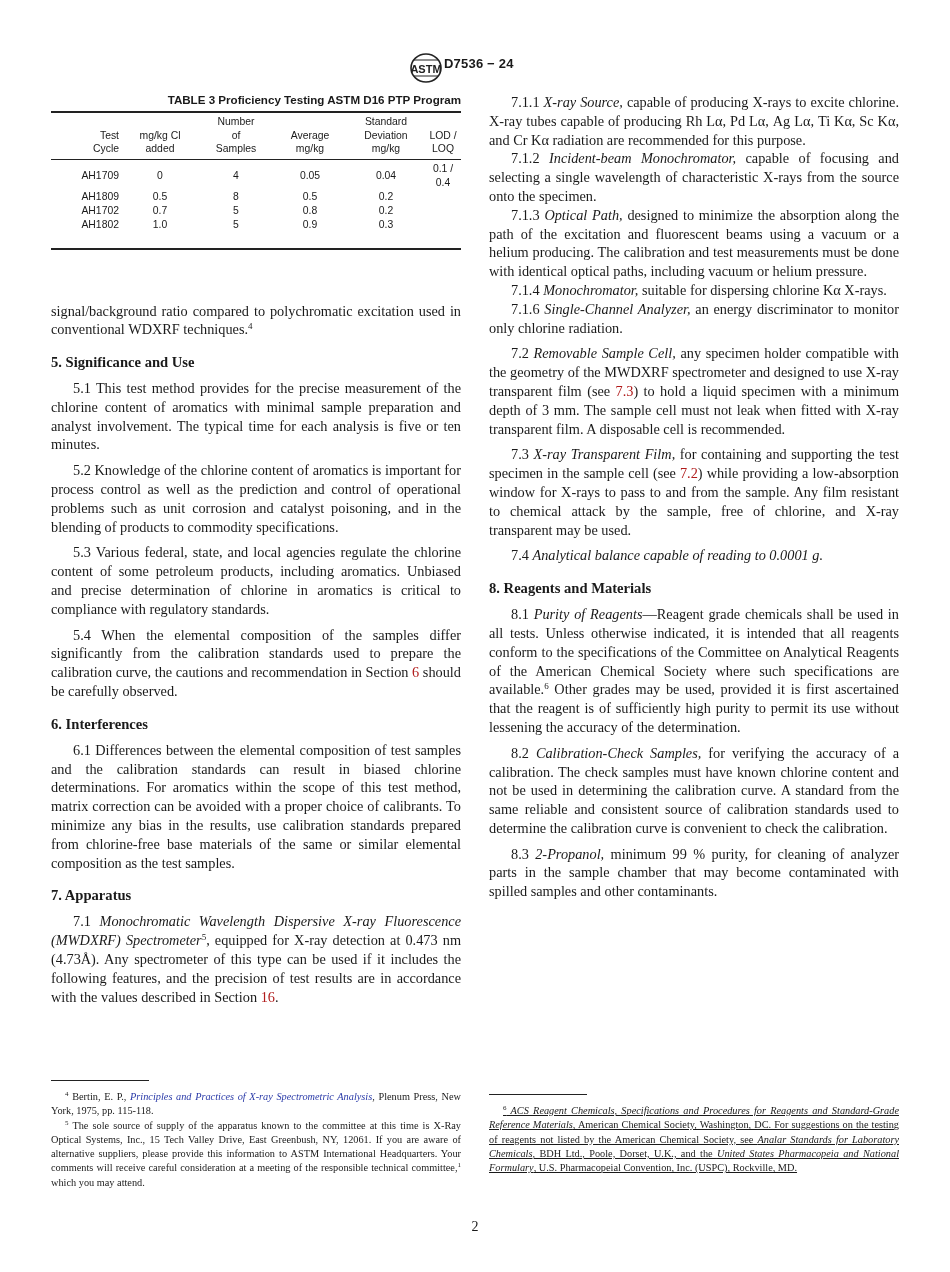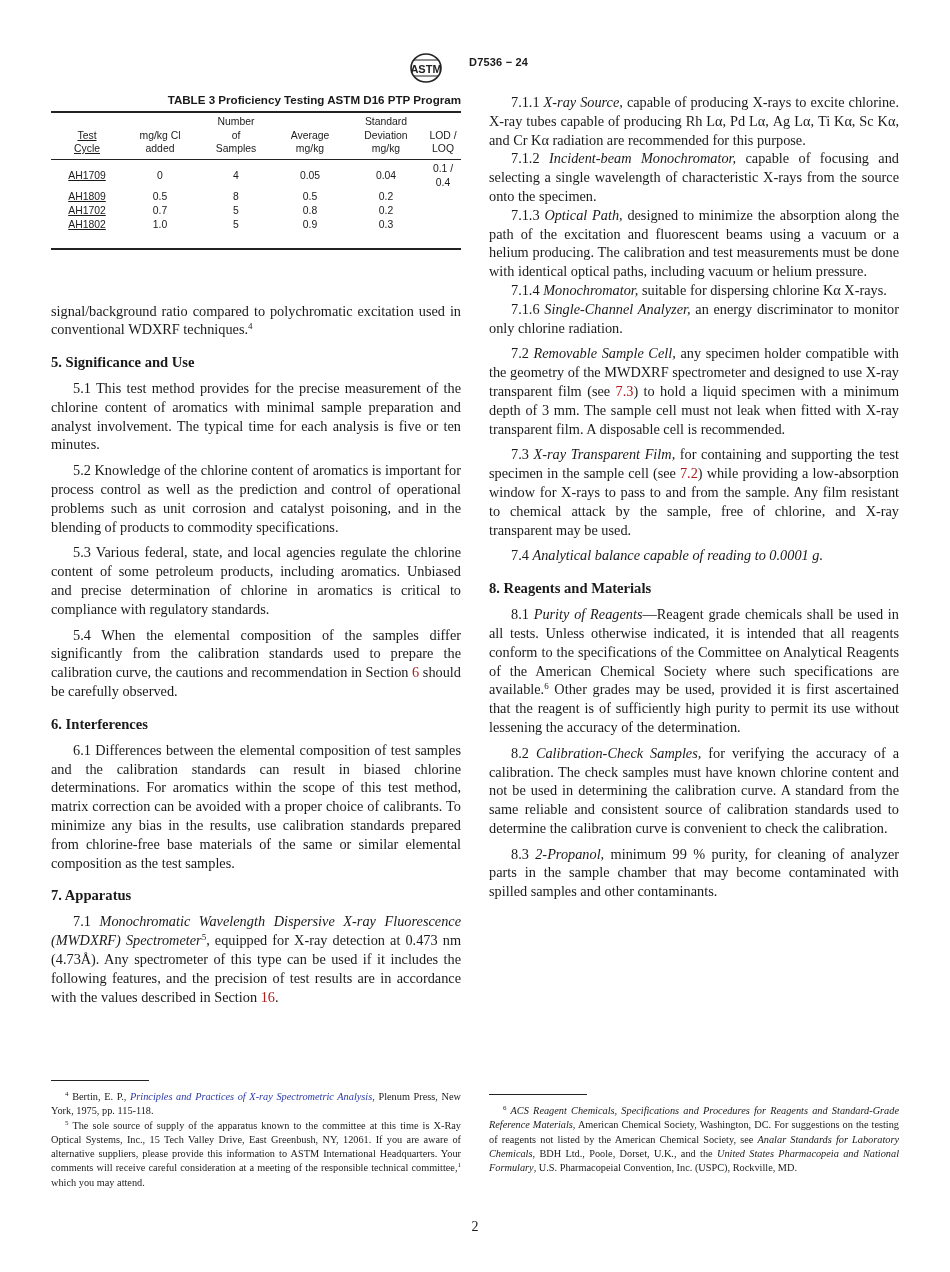--- a/index.html
+++ b/index.html
@@ -1,29 +1,29 @@
 <!DOCTYPE html>
 <html><head>
   <meta charset="utf-8">
   <style>
     html, body { margin: 0; padding: 0; background: #ffffff; }
     body { width: 950px; height: 1272px; position: relative; overflow: hidden; color: #1a1a1a; font-family: "Liberation Serif", serif; }
     .header { position: absolute; top: 52px; left: 0; width: 950px; height: 34px; }
     .logo { position: absolute; left: 408px; top: 0px; width: 36px; height: 32px; }
-    .doc-id { position: absolute; left: 469px; top: 4px; font-family: "Liberation Sans", sans-serif; font-weight: bold; font-size: 11px; letter-spacing: 0.2px; }
+    .doc-id { position: absolute; left: 444px; top: 4px; font-family: "Liberation Sans", sans-serif; font-weight: bold; font-size: 13px; letter-spacing: 0.2px; }
     .col { position: absolute; width: 410px; }
     .col-left { left: 51px; top: 93px; }
     .col-right { left: 489px; top: 93px; }
     .table-title { font-family: "Liberation Sans", sans-serif; font-weight: bold; font-size: 11.6px; text-align: right; margin: 0 0 5px 0; }
     table.pt { width: 410px; border-collapse: collapse; font-family: "Liberation Sans", sans-serif; font-size: 10.4px; }
     table.pt thead tr { border-top: 2px solid #222; border-bottom: 1px solid #222; }
     table.pt tbody tr:last-child { border-bottom: 2px solid #222; }
     table.pt th { font-weight: normal; vertical-align: bottom; line-height: 13.5px; padding: 2px 2px 3px 2px; }
     table.pt td { text-align: center; line-height: 14px; padding: 0 2px; }
-    table.pt th.first, table.pt td.first { text-align: center; padding-left: 4px; text-decoration: underline; }
+    table.pt th.first, table.pt td.first { text-align: right; padding-left: 4px; }
     table.pt tbody tr:first-child td { padding-top: 2px; }
     table.pt tbody tr:last-child td { padding-bottom: 16px; }
     p { margin: 0; font-size: 14.3px; line-height: 18.8px; text-align: justify; }
     p.ind { text-indent: 22px; }
     .gap { height: 7px; }
     h2 { font-size: 14.6px; font-weight: bold; margin: 0; line-height: 19px; }
     .sp-h { margin-top: 14px; margin-bottom: 7px; }
     em { font-style: italic; }
     .link { color: #b01a1a; }
     sup { font-size: 9px; line-height: 0; vertical-align: 5px; }
@@ -138,17 +138,17 @@
 
   <h2 class="sp-h">8.  Reagents and Materials</h2>
   <p class="ind"><span>8.1  </span><em>Purity of Reagents</em><span>—Reagent grade chemicals shall be used in all tests. Unless otherwise indicated, it is intended that all reagents conform to the specifications of the Committee on Analytical Reagents of the American Chemical Society where such specifications are available.</span><sup>6</sup><span> Other grades may be used, provided it is first ascertained that the reagent is of sufficiently high purity to permit its use without lessening the accuracy of the determination.</span></p>
   <div class="gap"></div>
   <p class="ind"><span>8.2  </span><em>Calibration-Check Samples,</em><span> for verifying the accuracy of a calibration. The check samples must have known chlorine content and not be used in determining the calibration curve. A standard from the same reliable and consistent source of calibration standards used to determine the calibration curve is convenient to check the calibration.</span></p>
   <div class="gap"></div>
   <p class="ind"><span>8.3  </span><em>2-Propanol,</em><span> minimum 99 % purity, for cleaning of analyzer parts in the sample chamber that may become contaminated with spilled samples and other contaminants.</span></p>
 </div>
 
 <div class="fn-rule" style="left:489px; top:1094px;"></div>
-<div class="fn" style="left:489px; top:1104px;">
+<div class="fn" style="left:489px; top:1104px;text-decoration:underline;">
   <p><sup>6</sup><em> ACS Reagent Chemicals, Specifications and Procedures for Reagents and Standard-Grade Reference Materials</em><span>, American Chemical Society, Washington, DC. For suggestions on the testing of reagents not listed by the American Chemical Society, see </span><em>Analar Standards for Laboratory Chemicals</em><span>, BDH Ltd., Poole, Dorset, U.K., and the </span><em>United States Pharmacopeia and National Formulary</em><span>, U.S. Pharmacopeial Convention, Inc. (USPC), Rockville, MD.</span></p>
 </div>
 
 <div class="page-num">2</div>
 
 </body></html>

